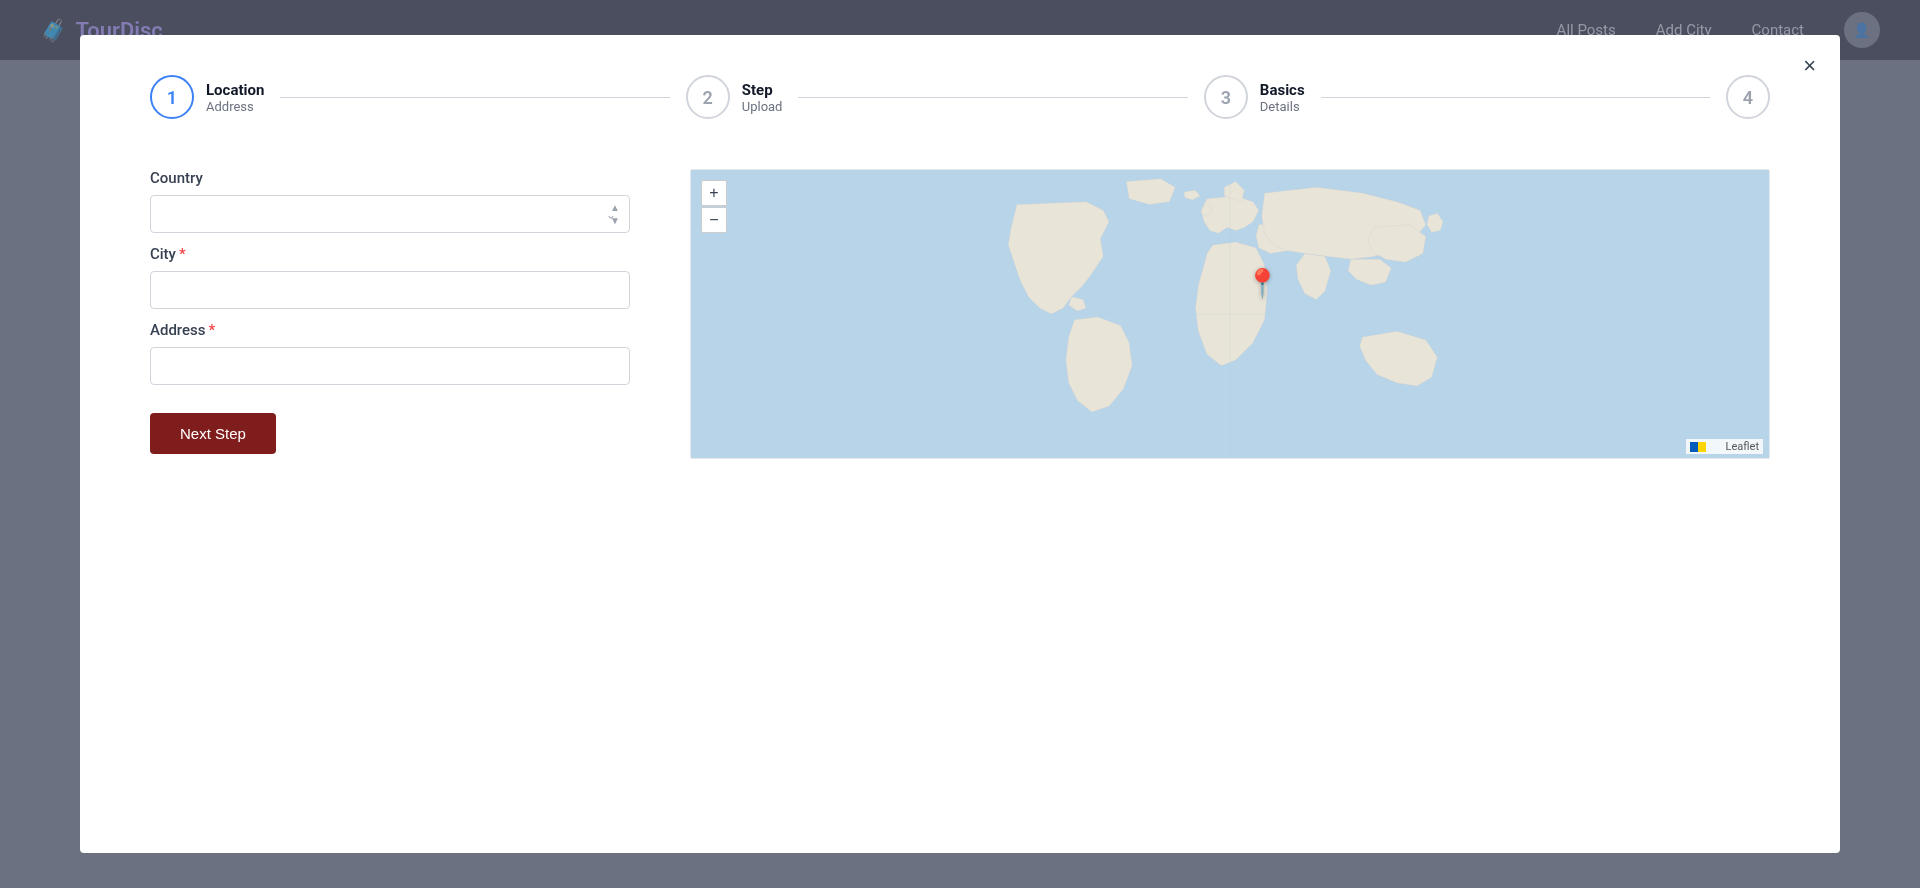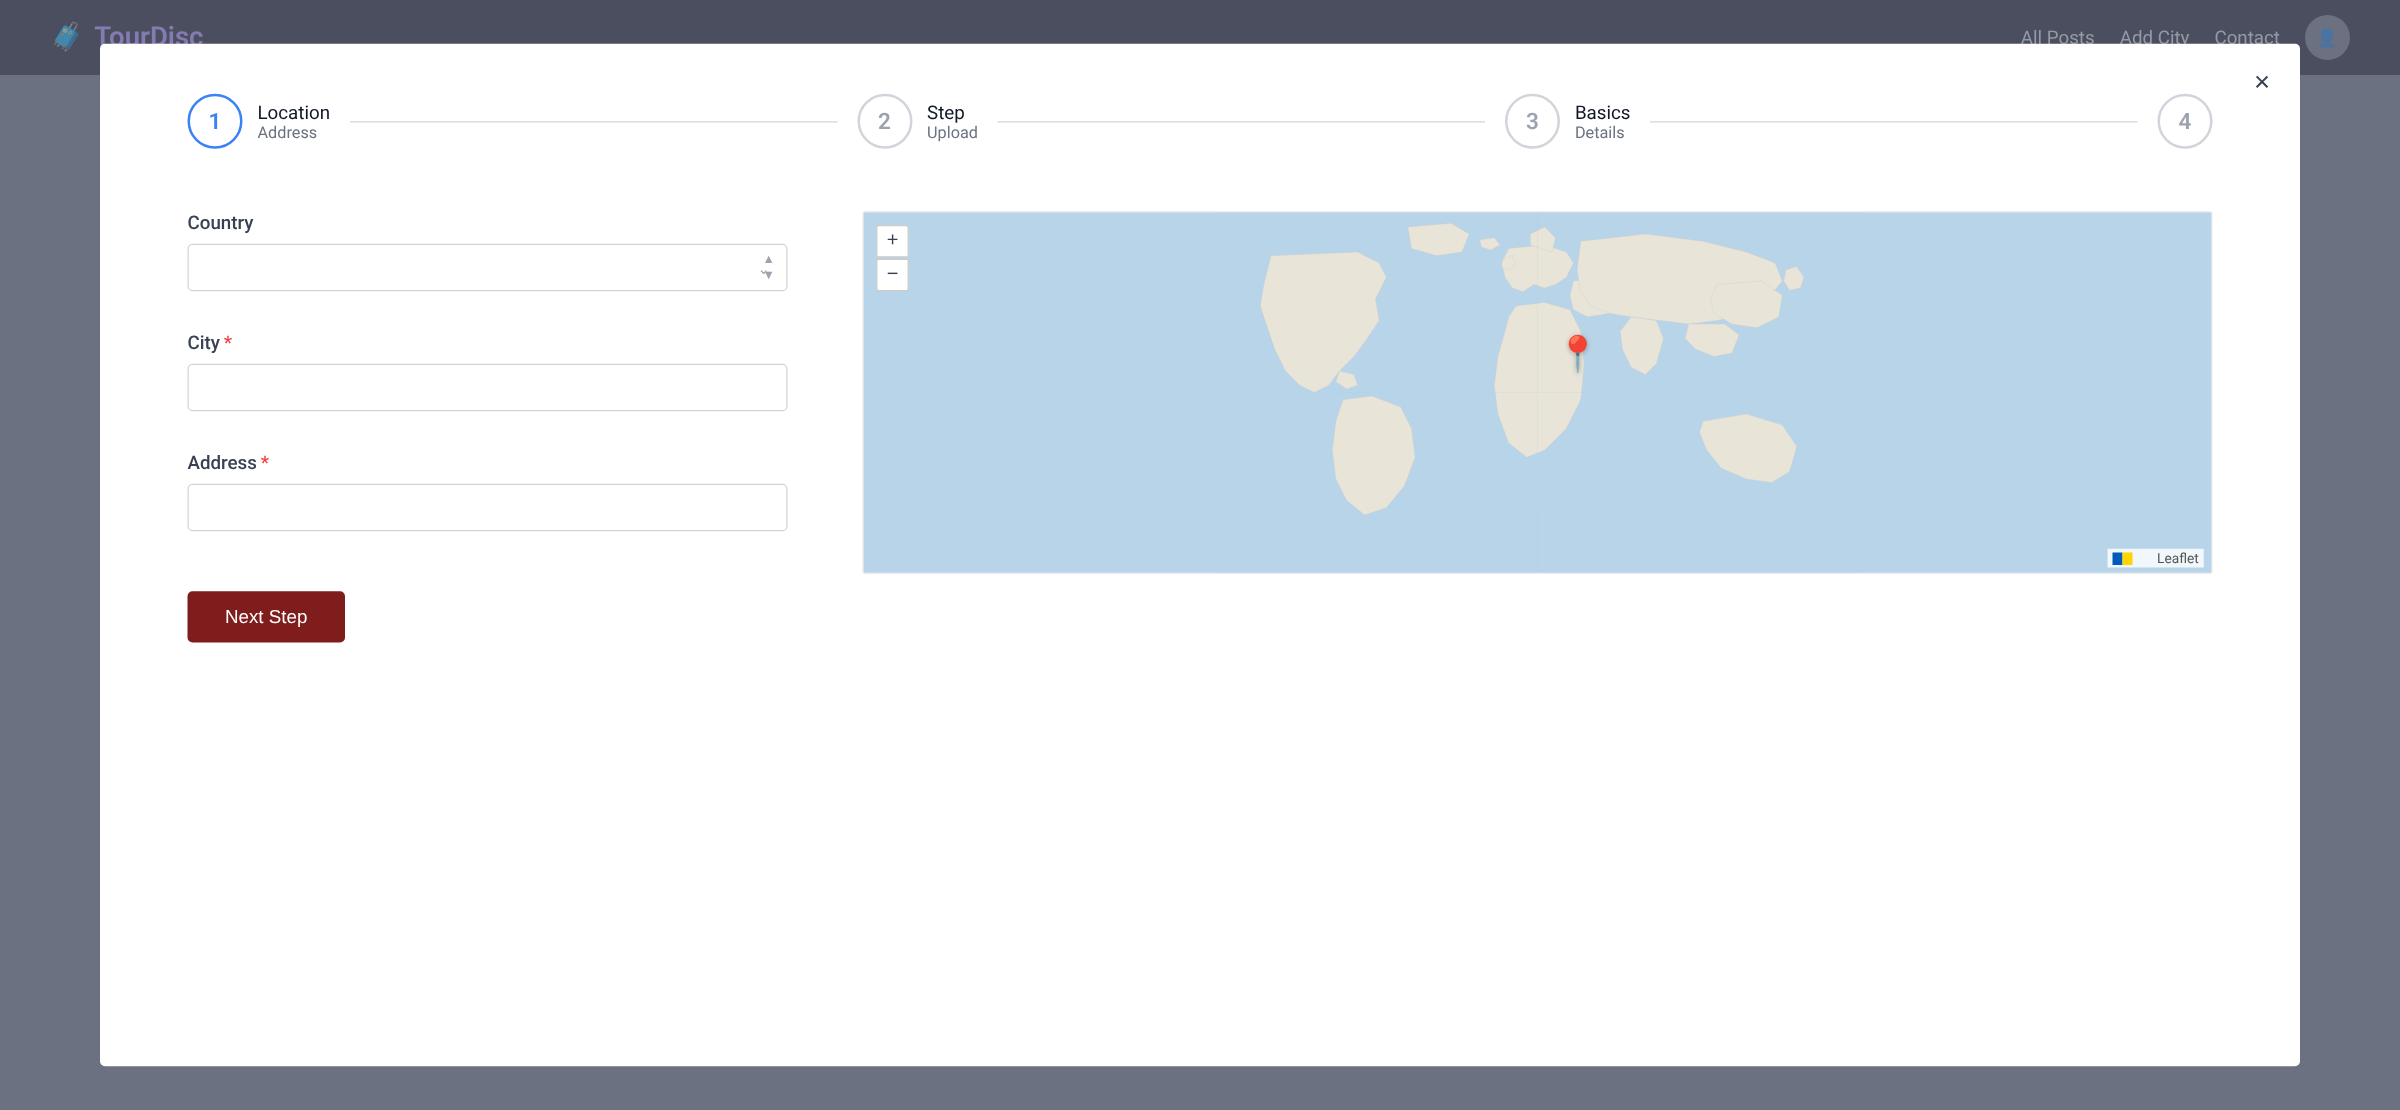--- a/index.html
+++ b/index.html
@@ -27,21 +27,21 @@
       display: flex;
       align-items: center;
       gap: 8px;
       color: #a78bfa;
       font-size: 22px;
       font-weight: 600;
     }
     .navbar-links {
       margin-left: auto;
       display: flex;
-      gap: 20px;
+      gap: 40px;
       align-items: center;
       text-align: right;
     }
     .navbar-links a {
       color: #d1d5db;
       text-decoration: none;
       font-size: 15px;
     }
     .navbar-avatar {
       width: 36px;
@@ -122,21 +122,21 @@
       border: 2px solid #d1d5db;
       color: #9ca3af;
       background: white;
     }
     .step-labels {
       display: flex;
       flex-direction: column;
     }
     .step-title {
       font-size: 15px;
-      font-weight: 400;
+      font-weight: 700;
       color: #111827;
     }
     .step-subtitle {
       font-size: 13px;
       color: #6b7280;
     }
     .step-line {
       flex: 1;
       height: 1px;
       background: #d1d5db;
@@ -149,21 +149,21 @@
       gap: 60px;
       align-items: flex-start;
       padding: 0 20px;
     }
 
     .form-section {
       flex: 0 0 480px;
     }
 
     .form-group {
-      margin-bottom: 32px;
+      margin-bottom: 12px;
     }
 
     .form-label {
       display: block;
       font-size: 15px;
       font-weight: 500;
       color: #374151;
       margin-bottom: 8px;
     }
 

